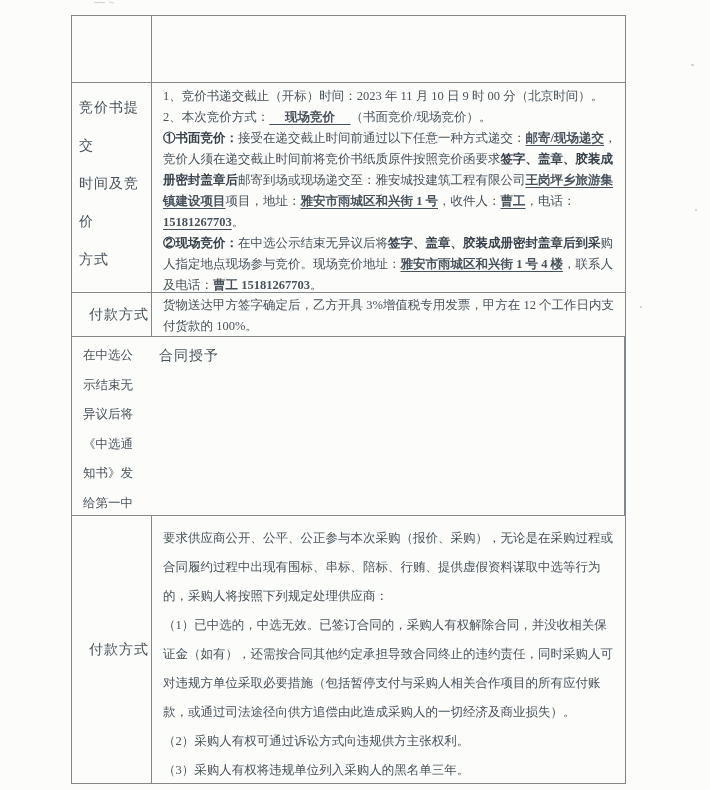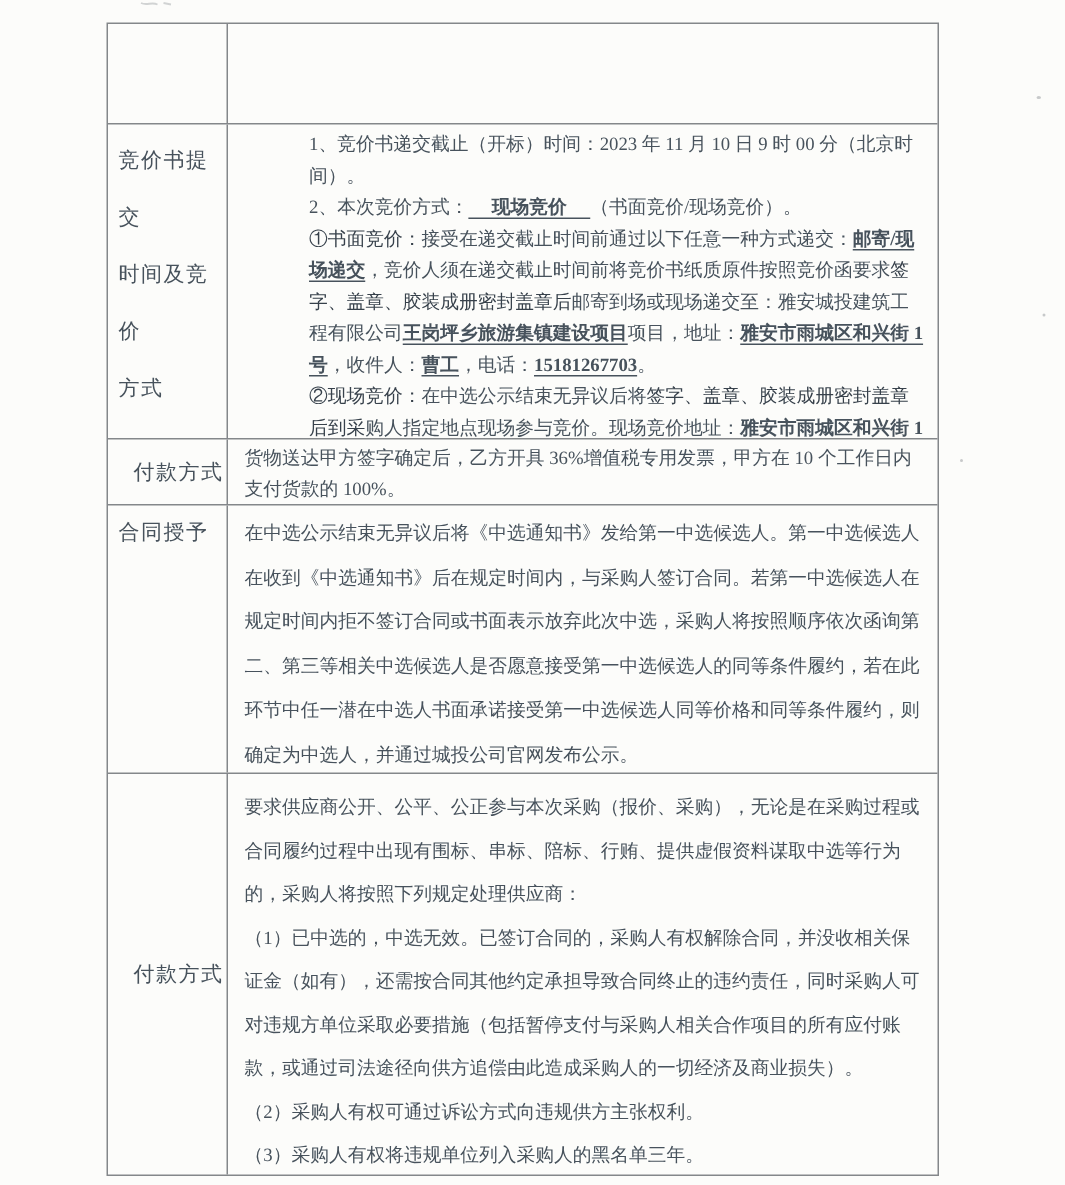--- a/index.html
+++ b/index.html
@@ -28,21 +28,21 @@
     border:1px solid #84878a;
     background:transparent;
   }
   .row{
     display:grid;
     grid-template-columns:80px 1fr;
     box-sizing:border-box;
   }
   .row + .row{border-top:1px solid #84878a;}
   .r0{height:66px;}
-  .r1{height:210px;gap:43px;}
+  .r1{height:210px;}
   .r2{height:44px;}
   .r3{height:179px;}
   .r4{height:268px;}
 
   .cell{box-sizing:border-box;overflow:hidden;}
   .label{
     border-right:1px solid #84878a;
     color:#47525c;
     font-size:14px;
     letter-spacing:1px;
@@ -58,21 +58,21 @@
     color:#47525c;
     font-size:12.5px;
     padding:3px 8px 0 11px;
   }
   .r1 .content{line-height:21px;}
   .r2 .content{line-height:21px;padding-top:2px;}
   .r3 .content{line-height:29.5px;padding-top:4px;}
   .r4 .content{line-height:29px;padding-top:8px;}
 
   .para{margin:0;}
-  .run.b{font-weight:400;color:#37414b;}
+  .run.b{font-weight:700;color:#37414b;}
   .run.u{text-decoration:underline;text-underline-offset:3px;text-decoration-thickness:1px;font-weight:bold;}
 </style>
 </head>
 <body>
 
 <div class="page">
 
   <svg class="scan-mark" viewBox="0 0 26 6">
     <path d="M1 2 C5 4,8 1,12 3 M16 2 L21 3" stroke="#aeb2b4" stroke-width="1.2" fill="none"></path>
   </svg>
@@ -95,29 +95,29 @@
           <p class="para"><span class="run">1、竞价书递交截止（开标）时间：2023 年 11 月 10 日 9 时 00 分（北京时间）。</span></p>
           <p class="para"><span class="run">2、本次竞价方式：</span><span class="run u">　 现场竞价 　</span><span class="run">（书面竞价/现场竞价）。</span></p>
           <p class="para"><span class="run b">①书面竞价：</span><span class="run">接受在递交截止时间前通过以下任意一种方式递交：</span><span class="run u">邮寄/现场递交</span><span class="run">，竞价人须在递交截止时间前将竞价书纸质原件按照竞价函要求</span><span class="run b">签字、盖章、胶装成册密封盖章后</span><span class="run">邮寄到场或现场递交至：雅安城投建筑工程有限公司</span><span class="run u">王岗坪乡旅游集镇建设项目</span><span class="run">项目，地址：</span><span class="run u">雅安市雨城区和兴街 1 号</span><span class="run">，收件人：</span><span class="run u">曹工</span><span class="run">，电话：</span><span class="run u">15181267703</span><span class="run">。</span></p>
           <p class="para"><span class="run b">②现场竞价：</span><span class="run">在中选公示结束无异议后将</span><span class="run b">签字、盖章、胶装成册密封盖章后到采</span><span class="run">购人指定地点现场参与竞价。现场竞价地址：</span><span class="run u">雅安市雨城区和兴街 1 号 4 楼</span><span class="run">，联系人及电话：</span><span class="run u">曹工 15181267703</span><span class="run">。</span></p>
         </div>
     </div>
 
     <div class="row r2">
       <div class="cell label">付款方式</div>
       <div class="cell content">
-          <p class="para"><span class="run">货物送达甲方签字确定后，乙方开具 36%增值税专用发票，甲方在 10 个工作日内支付货款的 100%。</span></p>
+          <p class="para"><span class="run">货物送达甲方签字确定后，乙方开具 3%增值税专用发票，甲方在 12 个工作日内支付货款的 100%。</span></p>
         </div>
     </div>
 
     <div class="row r3">
-      <div class="cell label">合同授予</div>
       <div class="cell content">
           <p class="para"><span class="run">在中选公示结束无异议后将《中选通知书》发给第一中选候选人。第一中选候选人在收到《中选通知书》后在规定时间内，与采购人签订合同。若第一中选候选人在规定时间内拒不签订合同或书面表示放弃此次中选，采购人将按照顺序依次函询第二、第三等相关中选候选人是否愿意接受第一中选候选人的同等条件履约，若在此环节中任一潜在中选人书面承诺接受第一中选候选人同等价格和同等条件履约，则确定为中选人，并通过城投公司官网发布公示。</span></p>
         </div>
+      <div class="cell label">合同授予</div>
     </div>
 
     <div class="row r4">
       <div class="cell label">付款方式</div>
       <div class="cell content">
           <p class="para"><span class="run">要求供应商公开、公平、公正参与本次采购（报价、采购），无论是在采购过程或合同履约过程中出现有围标、串标、陪标、行贿、提供虚假资料谋取中选等行为的，采购人将按照下列规定处理供应商：</span></p>
           <p class="para"><span class="run">（1）已中选的，中选无效。已签订合同的，采购人有权解除合同，并没收相关保证金（如有），还需按合同其他约定承担导致合同终止的违约责任，同时采购人可对违规方单位采取必要措施（包括暂停支付与采购人相关合作项目的所有应付账款，或通过司法途径向供方追偿由此造成采购人的一切经济及商业损失）。</span></p>
           <p class="para"><span class="run">（2）采购人有权可通过诉讼方式向违规供方主张权利。</span></p>
           <p class="para"><span class="run">（3）采购人有权将违规单位列入采购人的黑名单三年。</span></p>
         </div>

